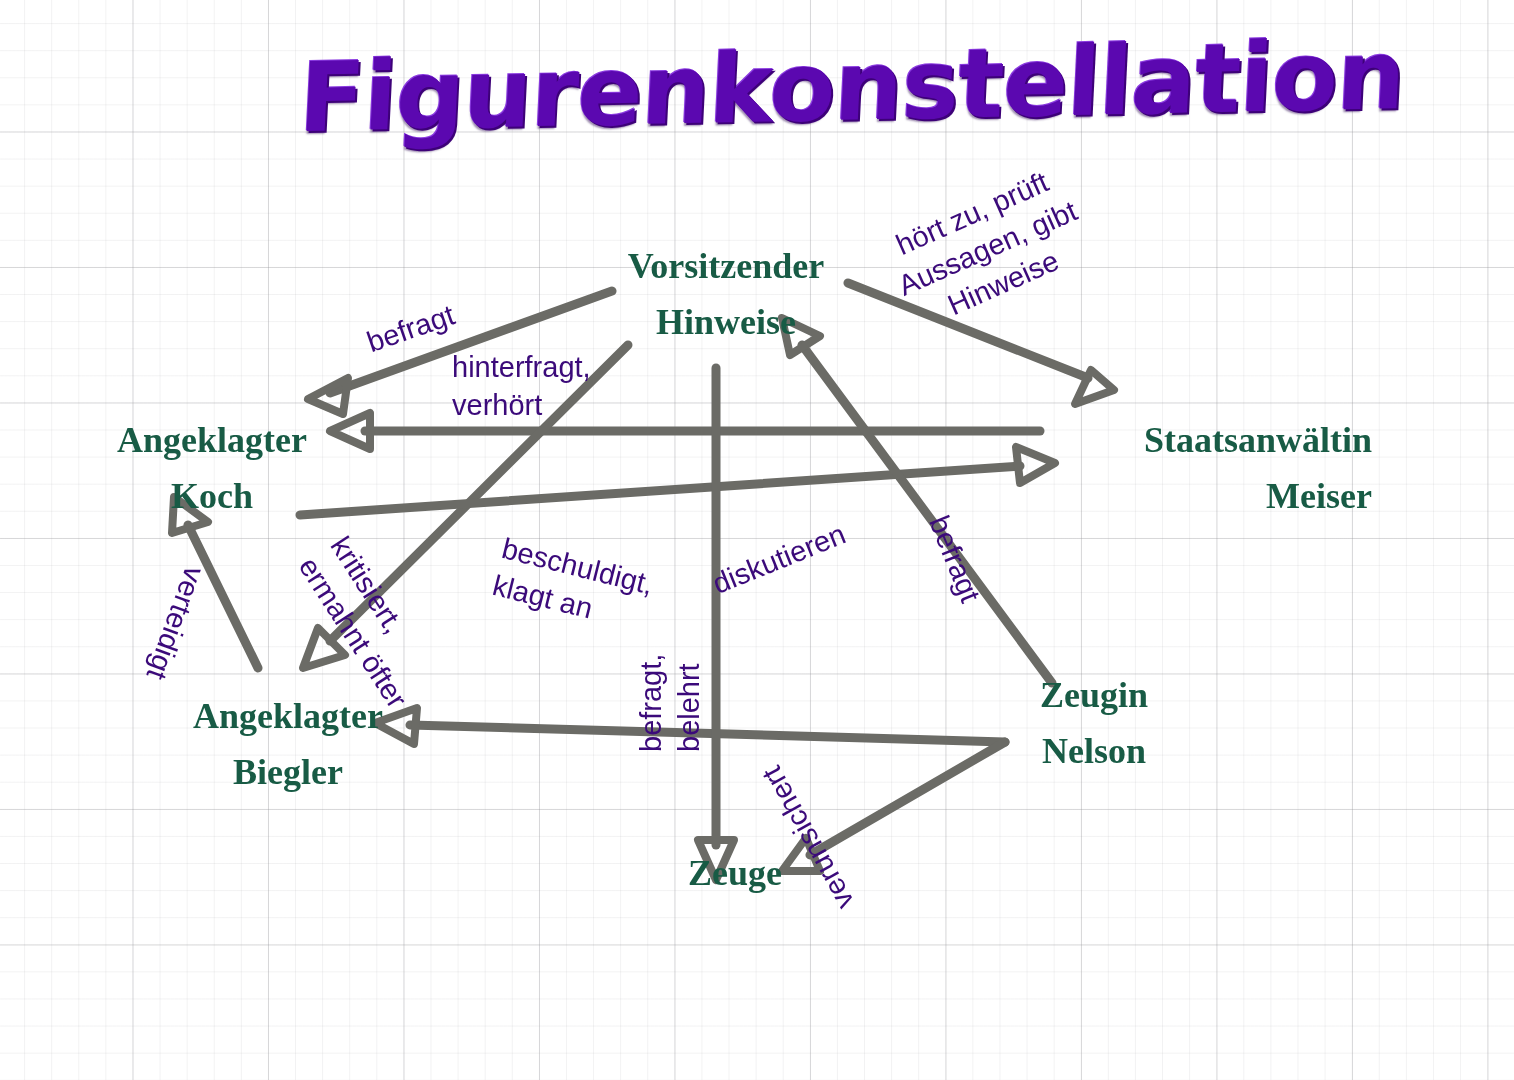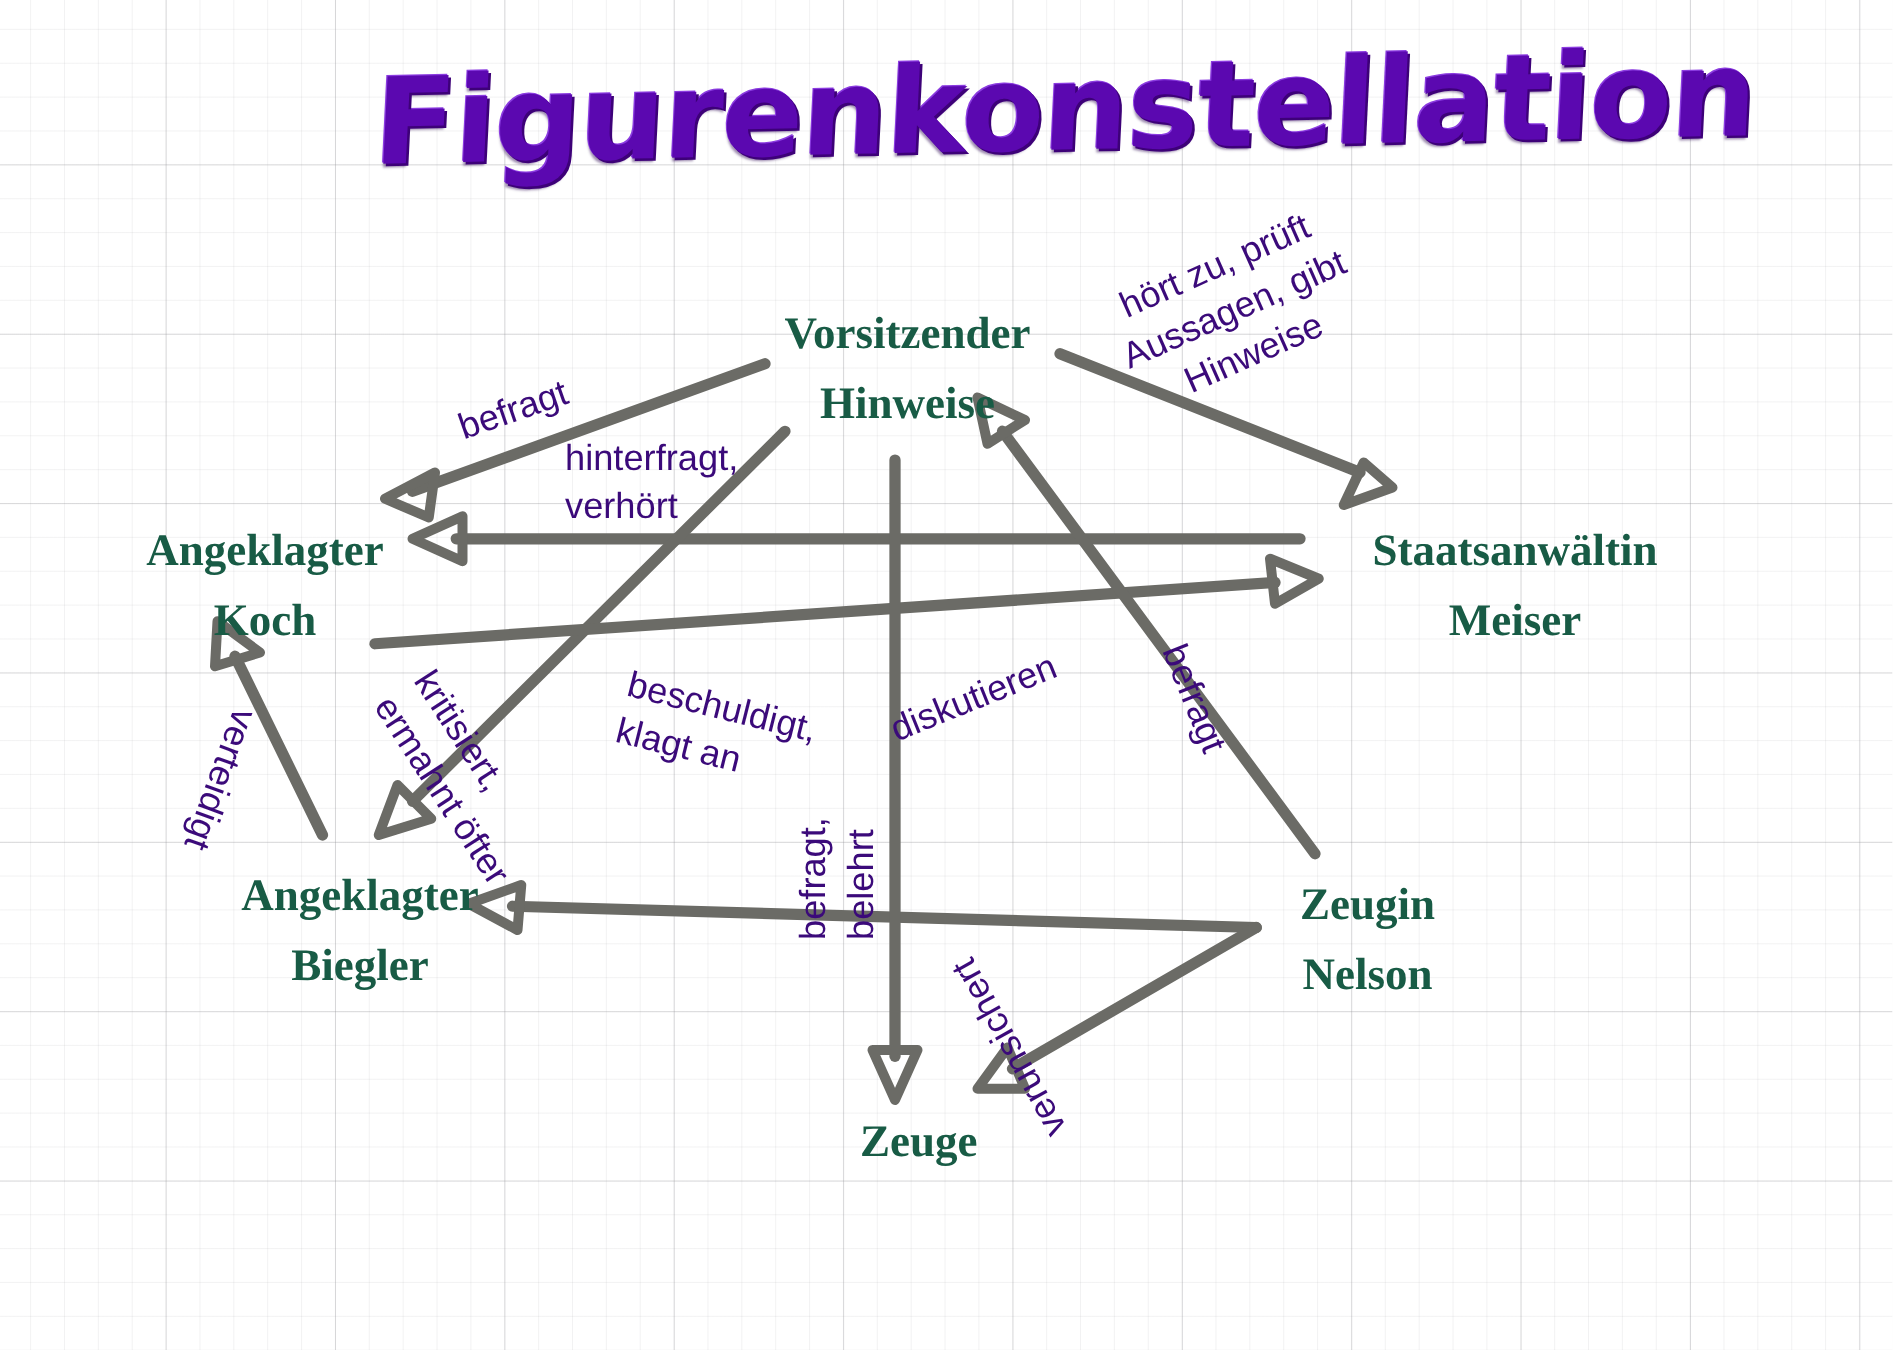--- a/index.html
+++ b/index.html
@@ -152,36 +152,36 @@
   <div class="node" style="left:566px; top:238px; width:320px;">
     <span>Vorsitzender</span>
     <span class="l2">Hinweise</span>
   </div>
 
   <div class="node" style="left:62px; top:412px; width:300px;">
     <span>Angeklagter</span>
     <span class="l2">Koch</span>
   </div>
 
-  <div class="node" style="left:1052px; top:412px; width:320px;">
+  <div class="node" style="left:1052px; top:412px; width:320px;text-align:right;">
     <span>Staatsanwältin</span>
     <span class="l2">Meiser</span>
   </div>
 
   <div class="node" style="left:138px; top:688px; width:300px;">
     <span>Angeklagter</span>
     <span class="l2">Biegler</span>
   </div>
 
-  <div class="node" style="left:964px; top:695px; width:260px;">
+  <div class="node" style="left:964px; top:667px; width:260px;">
     <span>Zeugin</span>
     <span class="l2">Nelson</span>
   </div>
 
-  <div class="node" style="left:585px; top:885px; width:300px;">
+  <div class="node" style="left:585px; top:845px; width:300px;">
     <span>Zeuge</span>
   </div>
 
   <div class="elabel" style="left:368px; top:324px; transform:rotate(-19deg);">
     <span class="l">befragt</span>
   </div>
 
   <div class="elabel" style="left:452px; top:348px;">
     <span class="l">hinterfragt,</span>
     <span class="l">verhört</span>

